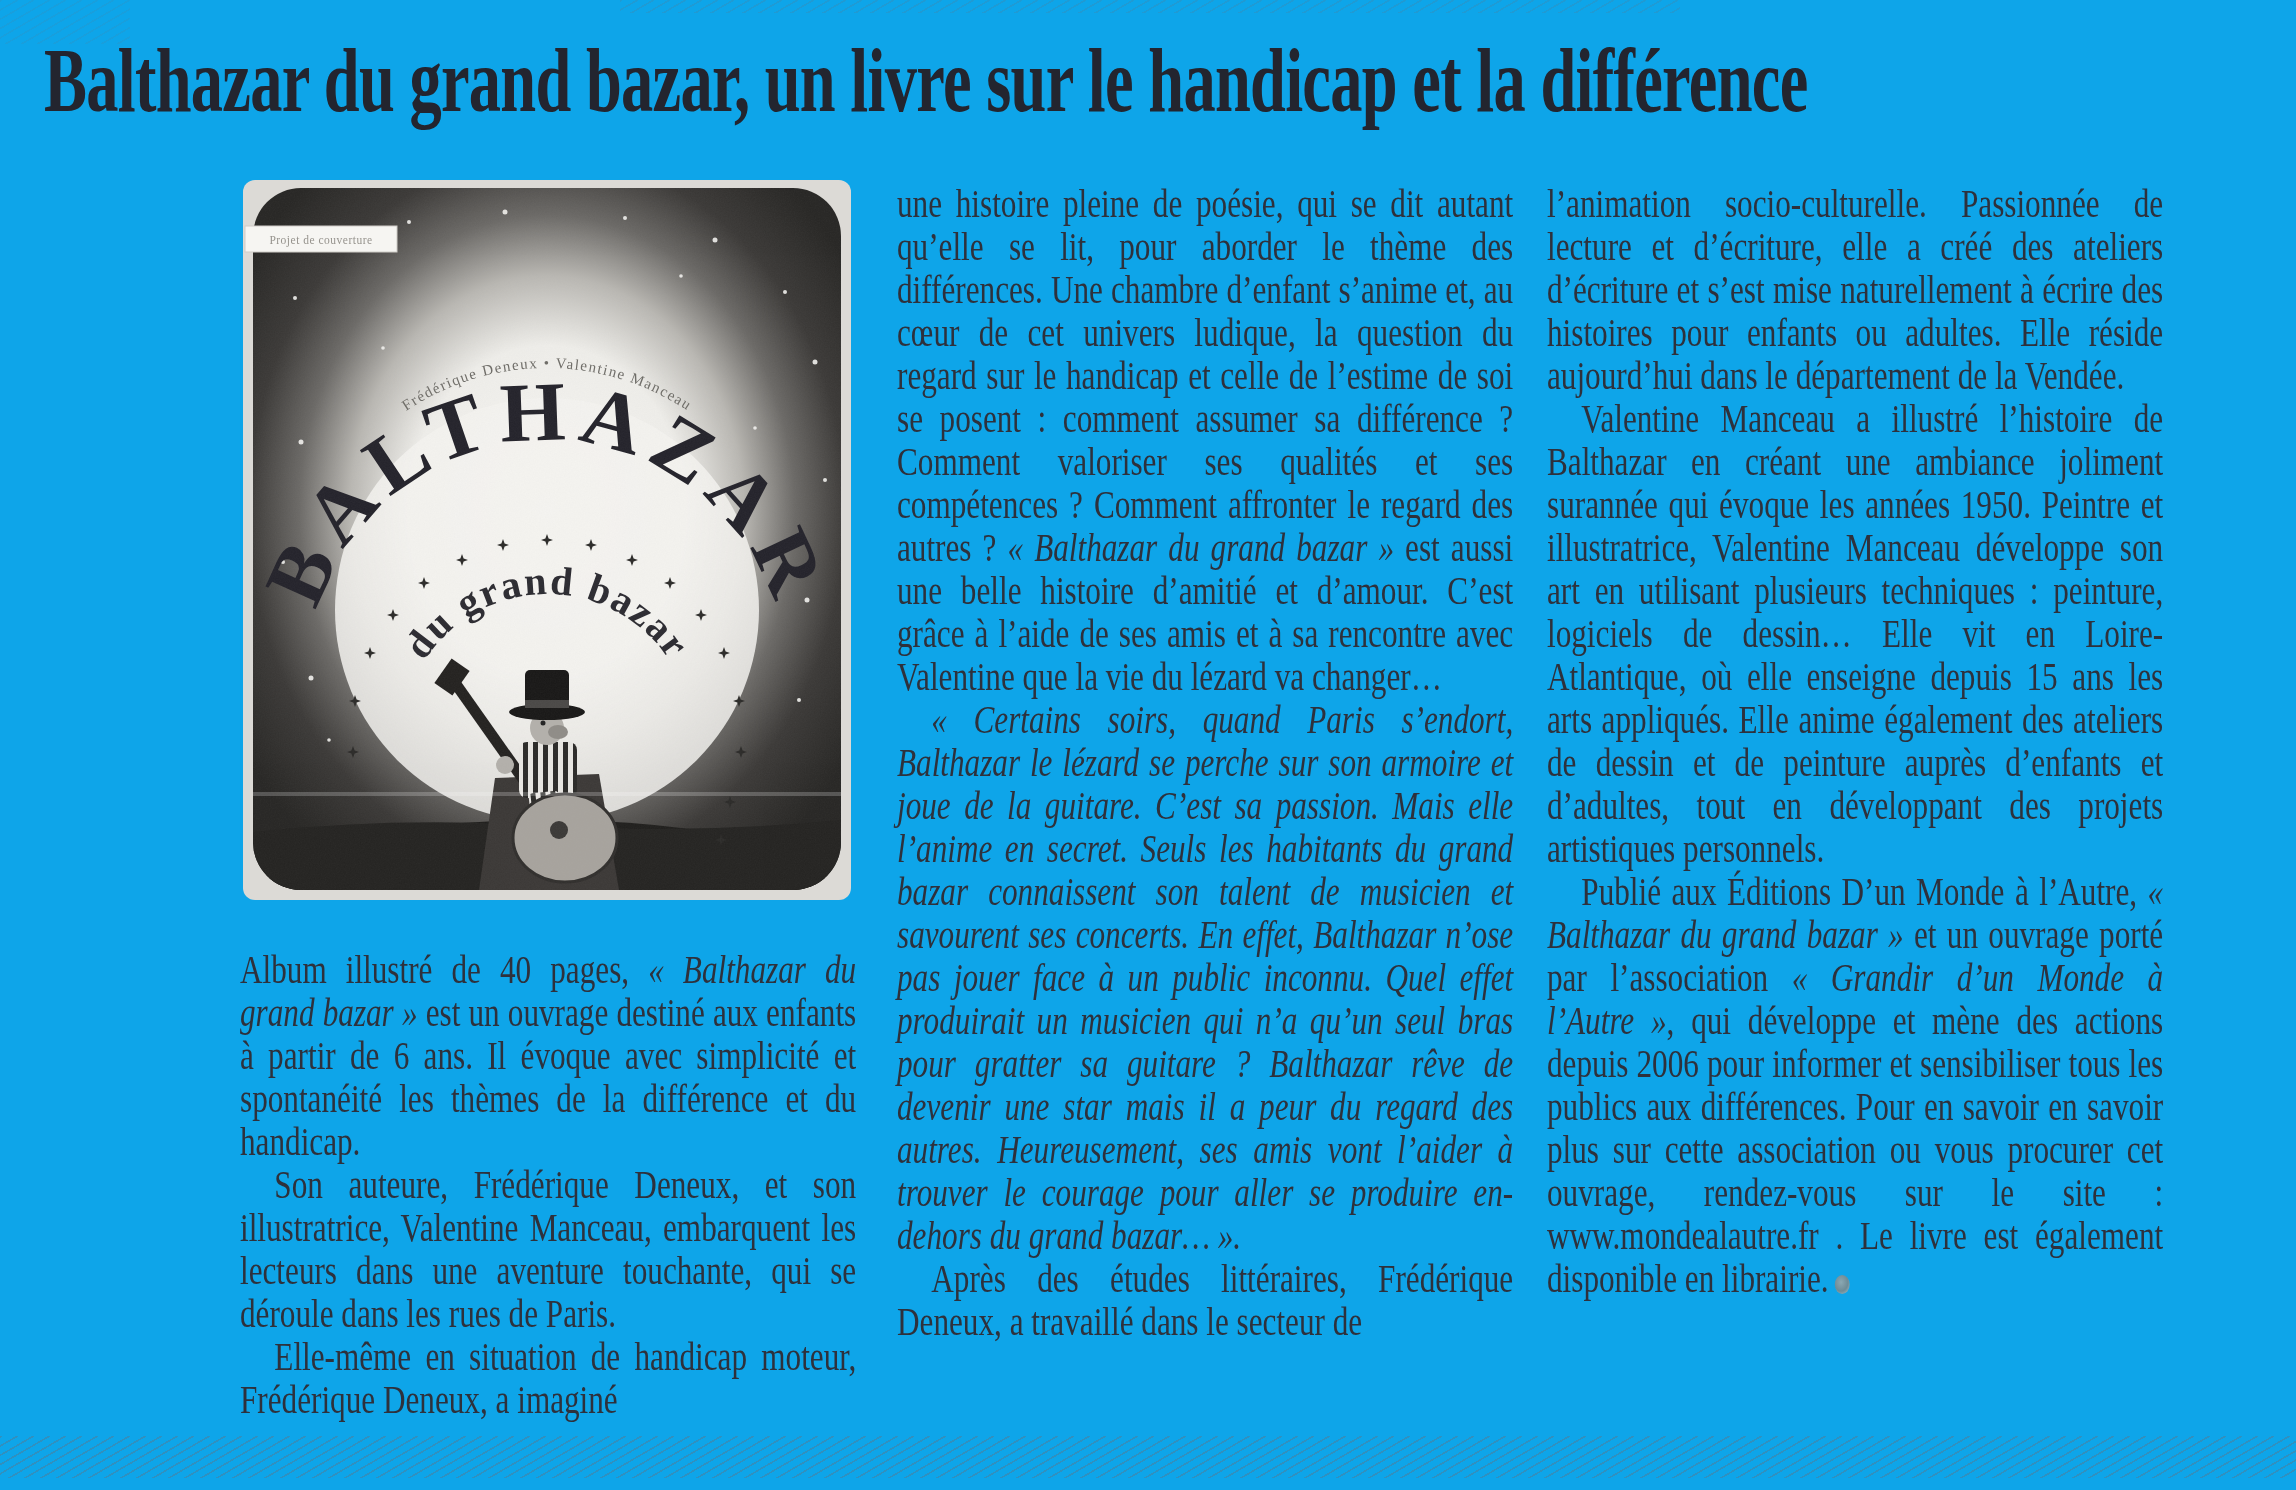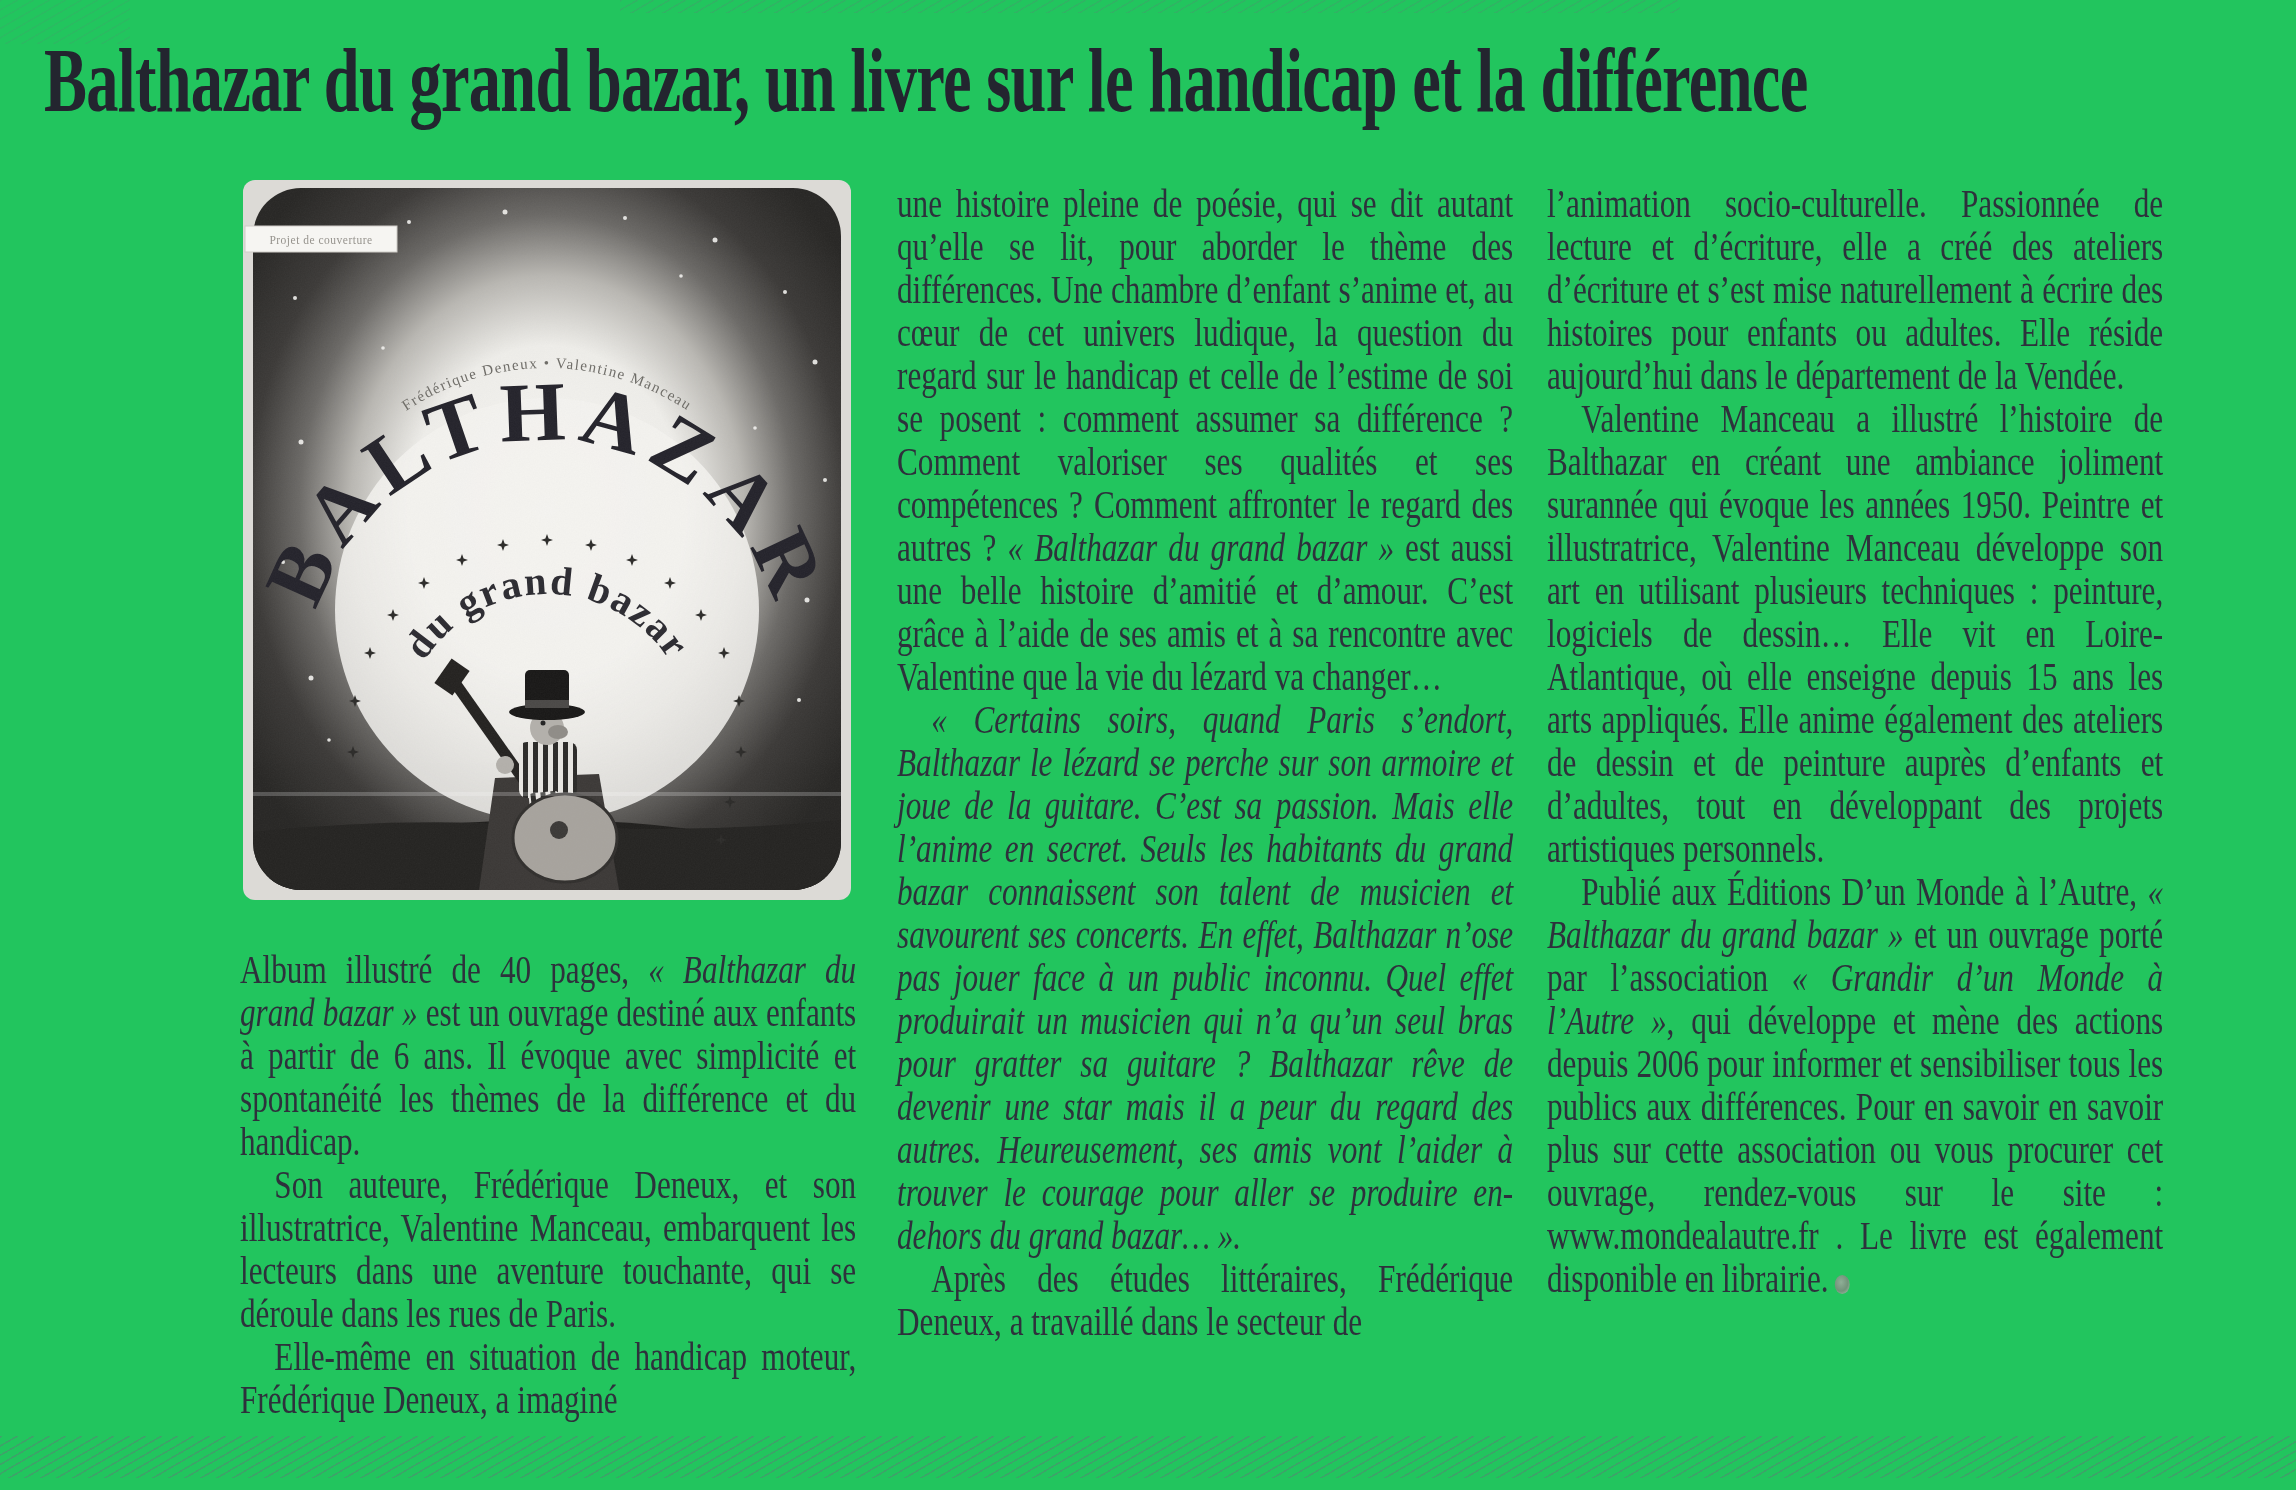--- a/index.html
+++ b/index.html
@@ -1,17 +1,17 @@
 <!DOCTYPE html>
 <html lang="fr"><head>
 <meta charset="utf-8">
 <style>
   html,body{margin:0;padding:0;}
   body{background:#e8e7e4;}
-  .page{position:relative;width:2296px;height:1490px;background:#22c55e;overflow:hidden;
+  .page{position:relative;width:2296px;height:1490px;background:#0ea5e9;overflow:hidden;
         font-family:"Liberation Serif",serif;color:#2f323d;}
   
   .hatch{position:absolute;background:repeating-linear-gradient(150deg,rgba(105,110,122,.38) 0 1.6px,rgba(0,0,0,0) 1.6px 8px);}
   .hatch-bottom{left:0;bottom:12px;width:2296px;height:42px;}
   .hatch-top{left:620px;top:0;width:1060px;height:13px;opacity:.5;}
   .hatch-corner{left:0;top:0;width:130px;height:44px;opacity:.3;}
   
   h1.headline{position:absolute;left:44px;top:30px;margin:0;white-space:nowrap;
               font-size:92px;line-height:100px;font-weight:700;color:#23252f;}
   .hl-inner{display:inline-block;transform:scaleX(.70);transform-origin:0 50%;letter-spacing:-1px;}

